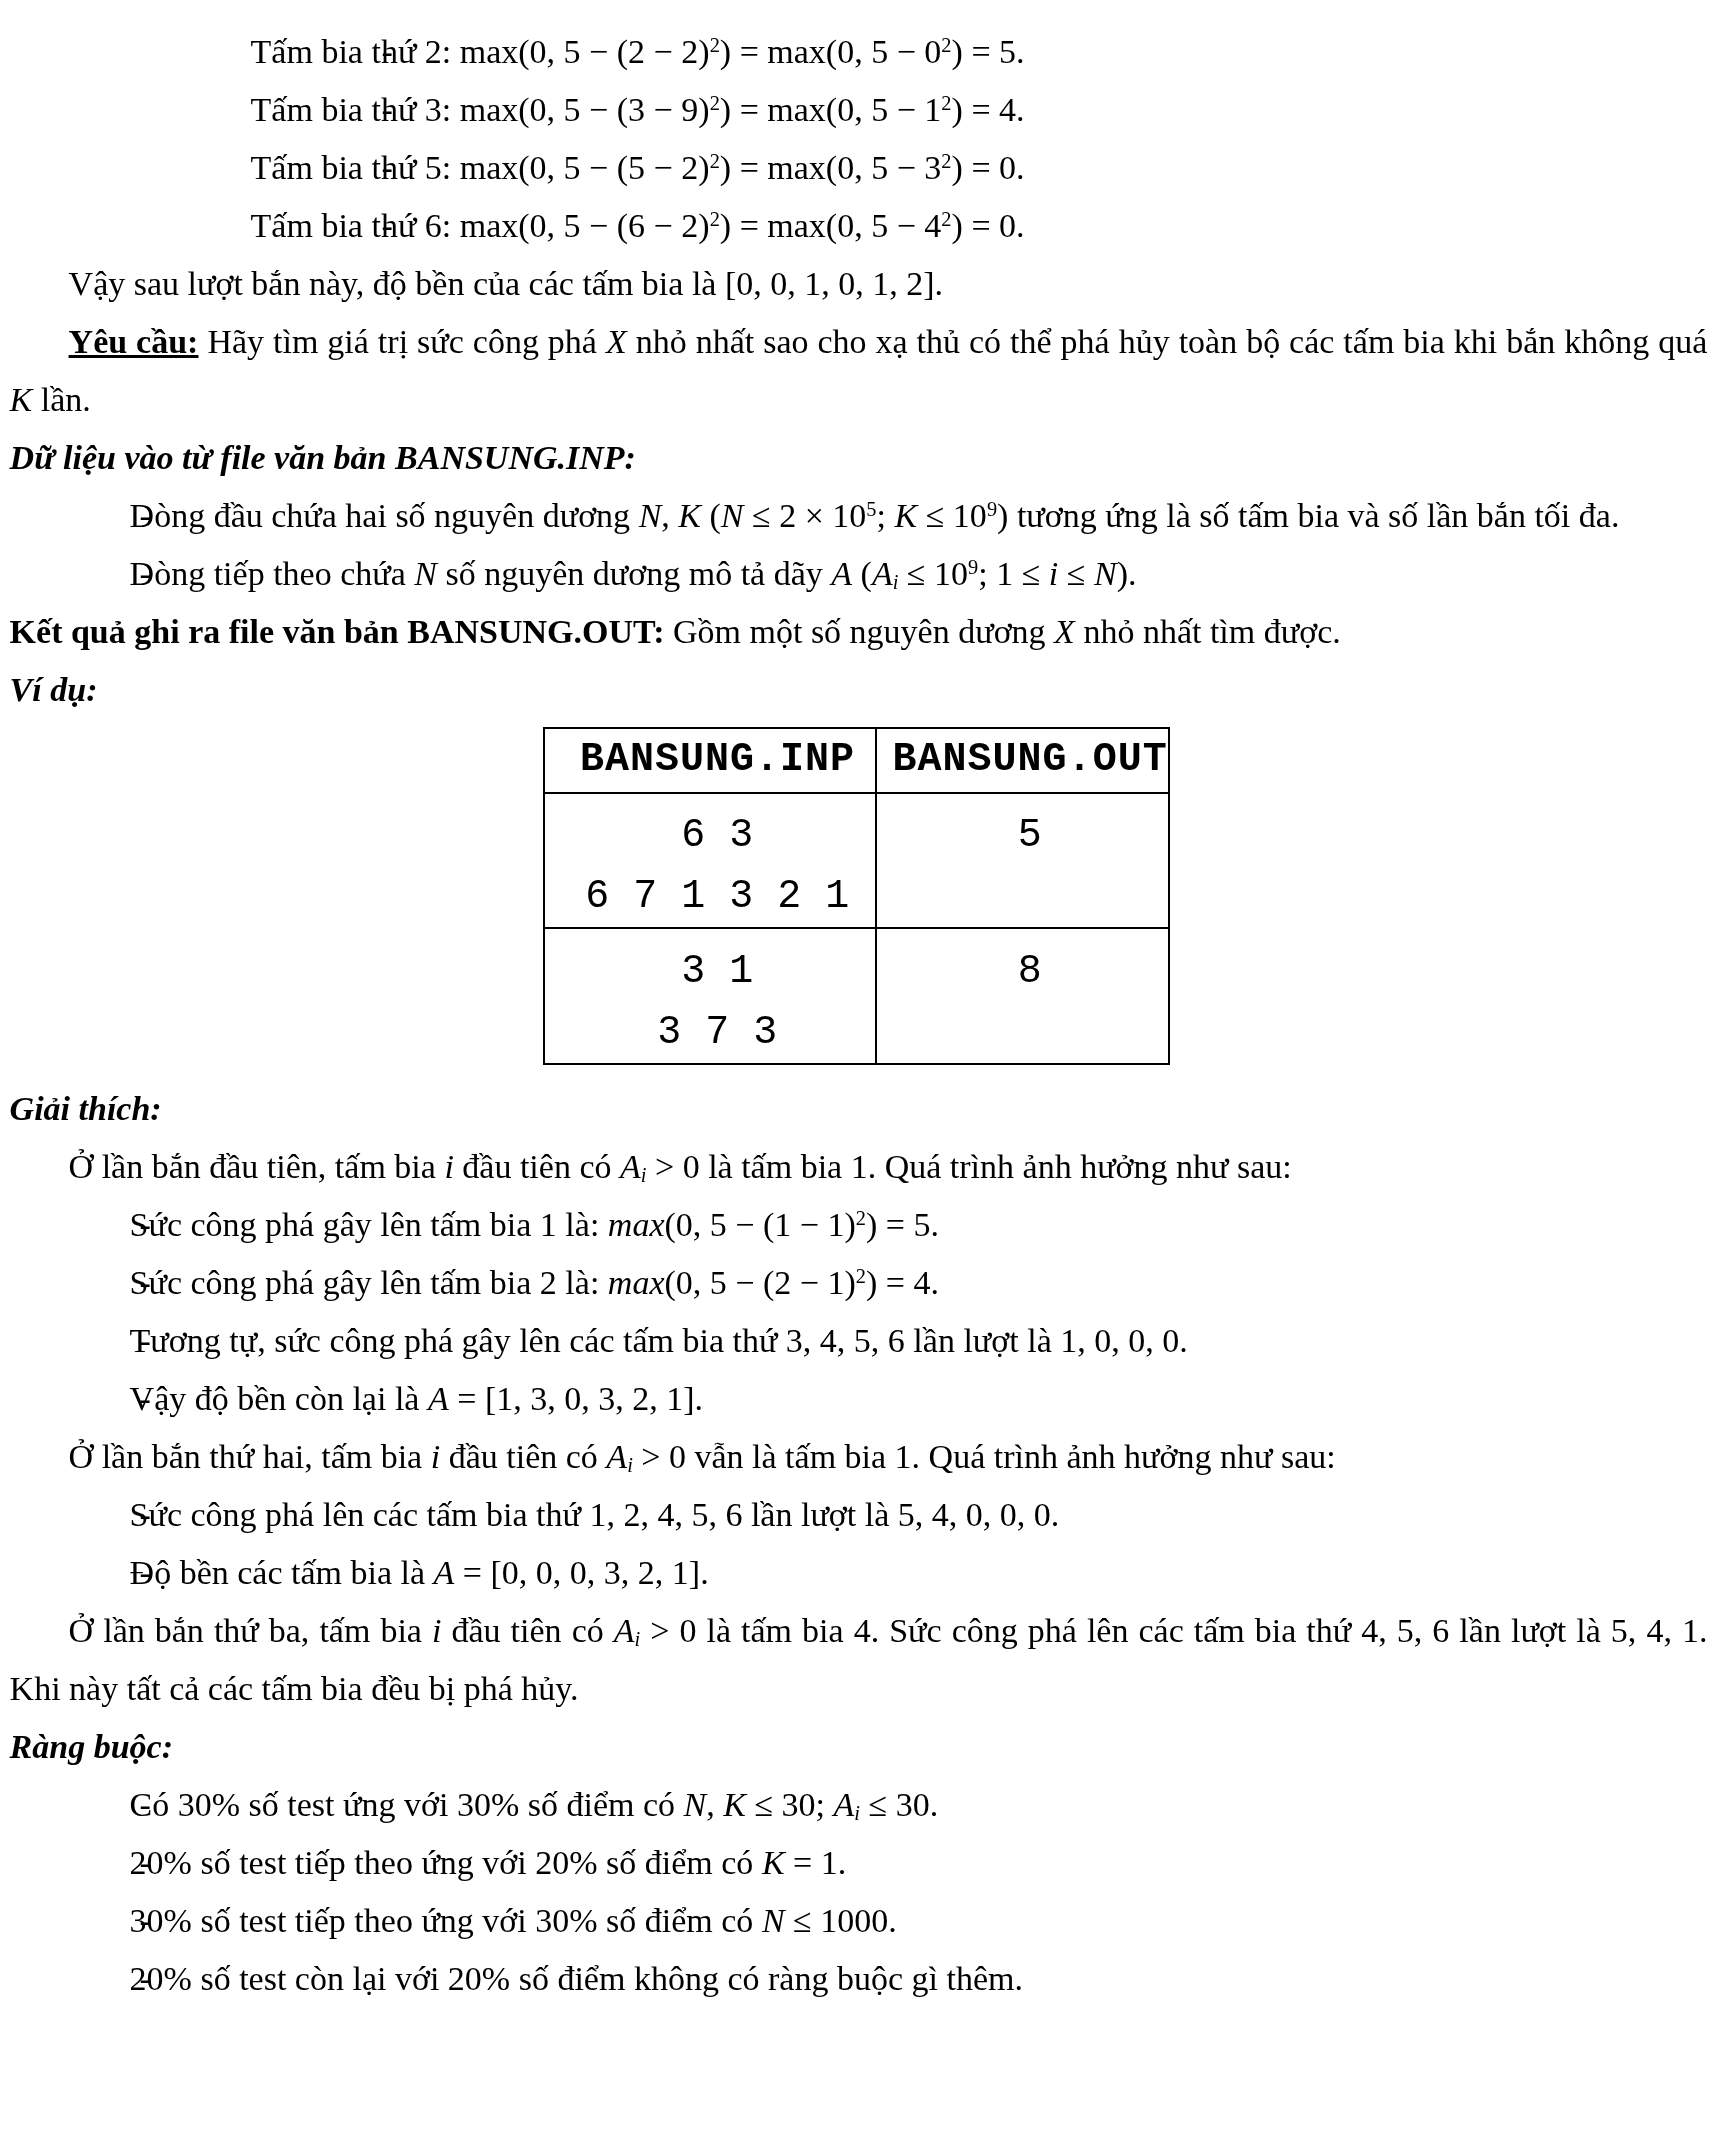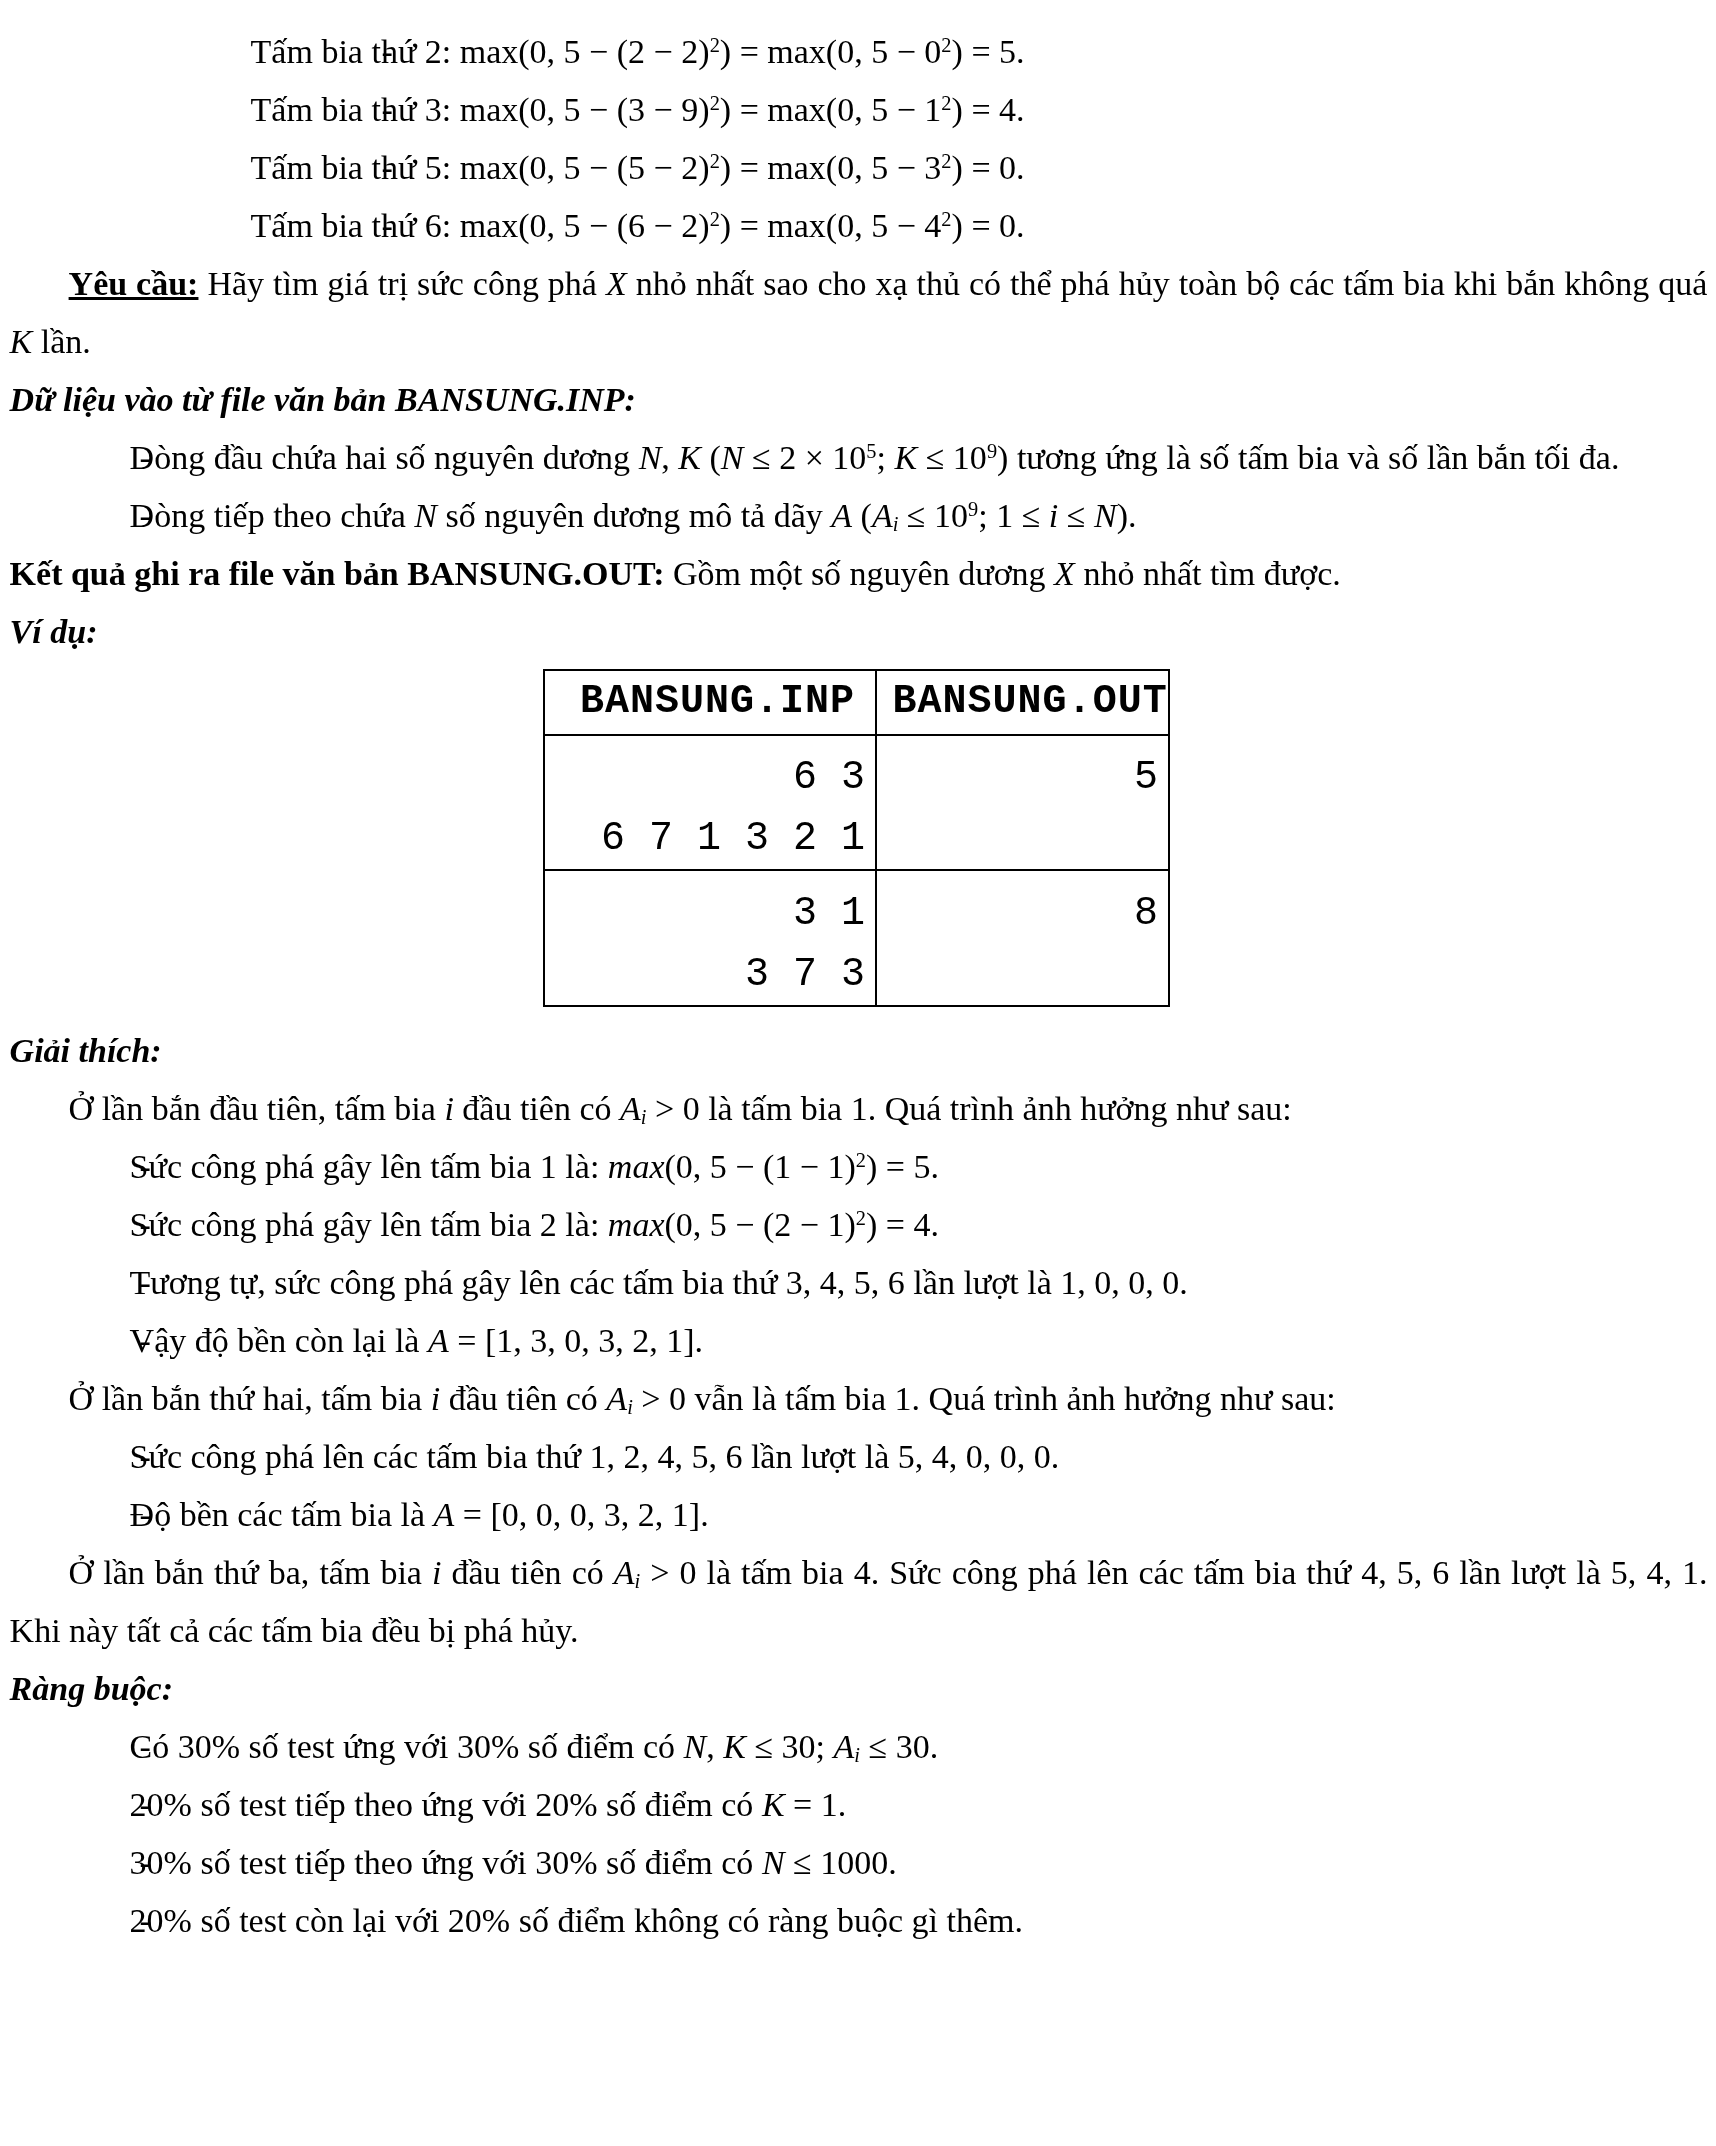--- a/index.html
+++ b/index.html
@@ -40,33 +40,34 @@
   }
   .example-table th {
     width:332px; height:65px;
     font-weight:bold; text-align:center; vertical-align:middle;
     letter-spacing:1px;
   }
   .example-table th.col-out { width:288px; }
   .example-table td {
     height:124px; vertical-align:top;
     padding:11.5px 9.6px 0 25px;
-    text-align:right;
+    text-align:center;
   }
   .example-table td .cell-line { line-height:61px; white-space:pre; }
   .mt { margin-top:13.4px; }
 </style>
 </head>
 <body>
 
 <div>
   <p class="bullet-top"><span class="r-dash">-</span><span>Tấm bia thứ 2: max(0, 5 − (2 − 2)</span><span class="r-sup">2</span><span>) = max(0, 5 − 0</span><span class="r-sup">2</span><span>) = 5.</span></p>
   <p class="bullet-top"><span class="r-dash">-</span><span>Tấm bia thứ 3: max(0, 5 − (3 − 9)</span><span class="r-sup">2</span><span>) = max(0, 5 − 1</span><span class="r-sup">2</span><span>) = 4.</span></p>
   <p class="bullet-top"><span class="r-dash">-</span><span>Tấm bia thứ 5: max(0, 5 − (5 − 2)</span><span class="r-sup">2</span><span>) = max(0, 5 − 3</span><span class="r-sup">2</span><span>) = 0.</span></p>
   <p class="bullet-top"><span class="r-dash">-</span><span>Tấm bia thứ 6: max(0, 5 − (6 − 2)</span><span class="r-sup">2</span><span>) = max(0, 5 − 4</span><span class="r-sup">2</span><span>) = 0.</span></p>
+  <p class="para"><span>Vậy sau lượt bắn này, độ bền của các tấm bia là [0, 0, 1, 0, 1, 2].</span></p>
   <p class="para"><span class="r-b">Yêu cầu:</span><span> Hãy tìm giá trị sức công phá </span><span class="r-i">X</span><span> nhỏ nhất sao cho xạ thủ có thể phá hủy toàn bộ các tấm bia khi bắn không quá </span><span class="r-i">K</span><span> lần.</span></p>
   <p class="heading"><span class="r-bi">Dữ liệu vào từ file văn bản BANSUNG.INP:</span></p>
   <p class="bullet"><span class="r-dash">-</span><span>Dòng đầu chứa hai số nguyên dương </span><span class="r-i">N</span><span>, </span><span class="r-i">K</span><span> (</span><span class="r-i">N</span><span> ≤ 2 × 10</span><span class="r-sup">5</span><span>; </span><span class="r-i">K</span><span> ≤ 10</span><span class="r-sup">9</span><span>) tương ứng là số tấm bia và số lần bắn tối đa.</span></p>
   <p class="bullet"><span class="r-dash">-</span><span>Dòng tiếp theo chứa </span><span class="r-i">N</span><span> số nguyên dương mô tả dãy </span><span class="r-i">A</span><span> (</span><span class="r-i">A</span><span class="r-i r-sub">i</span><span> ≤ 10</span><span class="r-sup">9</span><span>; 1 ≤ </span><span class="r-i">i</span><span> ≤ </span><span class="r-i">N</span><span>).</span></p>
   <p class="para-flush"><span class="r-bi">Kết quả ghi ra file văn bản BANSUNG.OUT:</span><span> Gồm một số nguyên dương </span><span class="r-i">X</span><span> nhỏ nhất tìm được.</span></p>
   <p class="heading"><span class="r-bi">Ví dụ:</span></p>
 
   <table class="example-table">
     <tbody>
         <tr>

